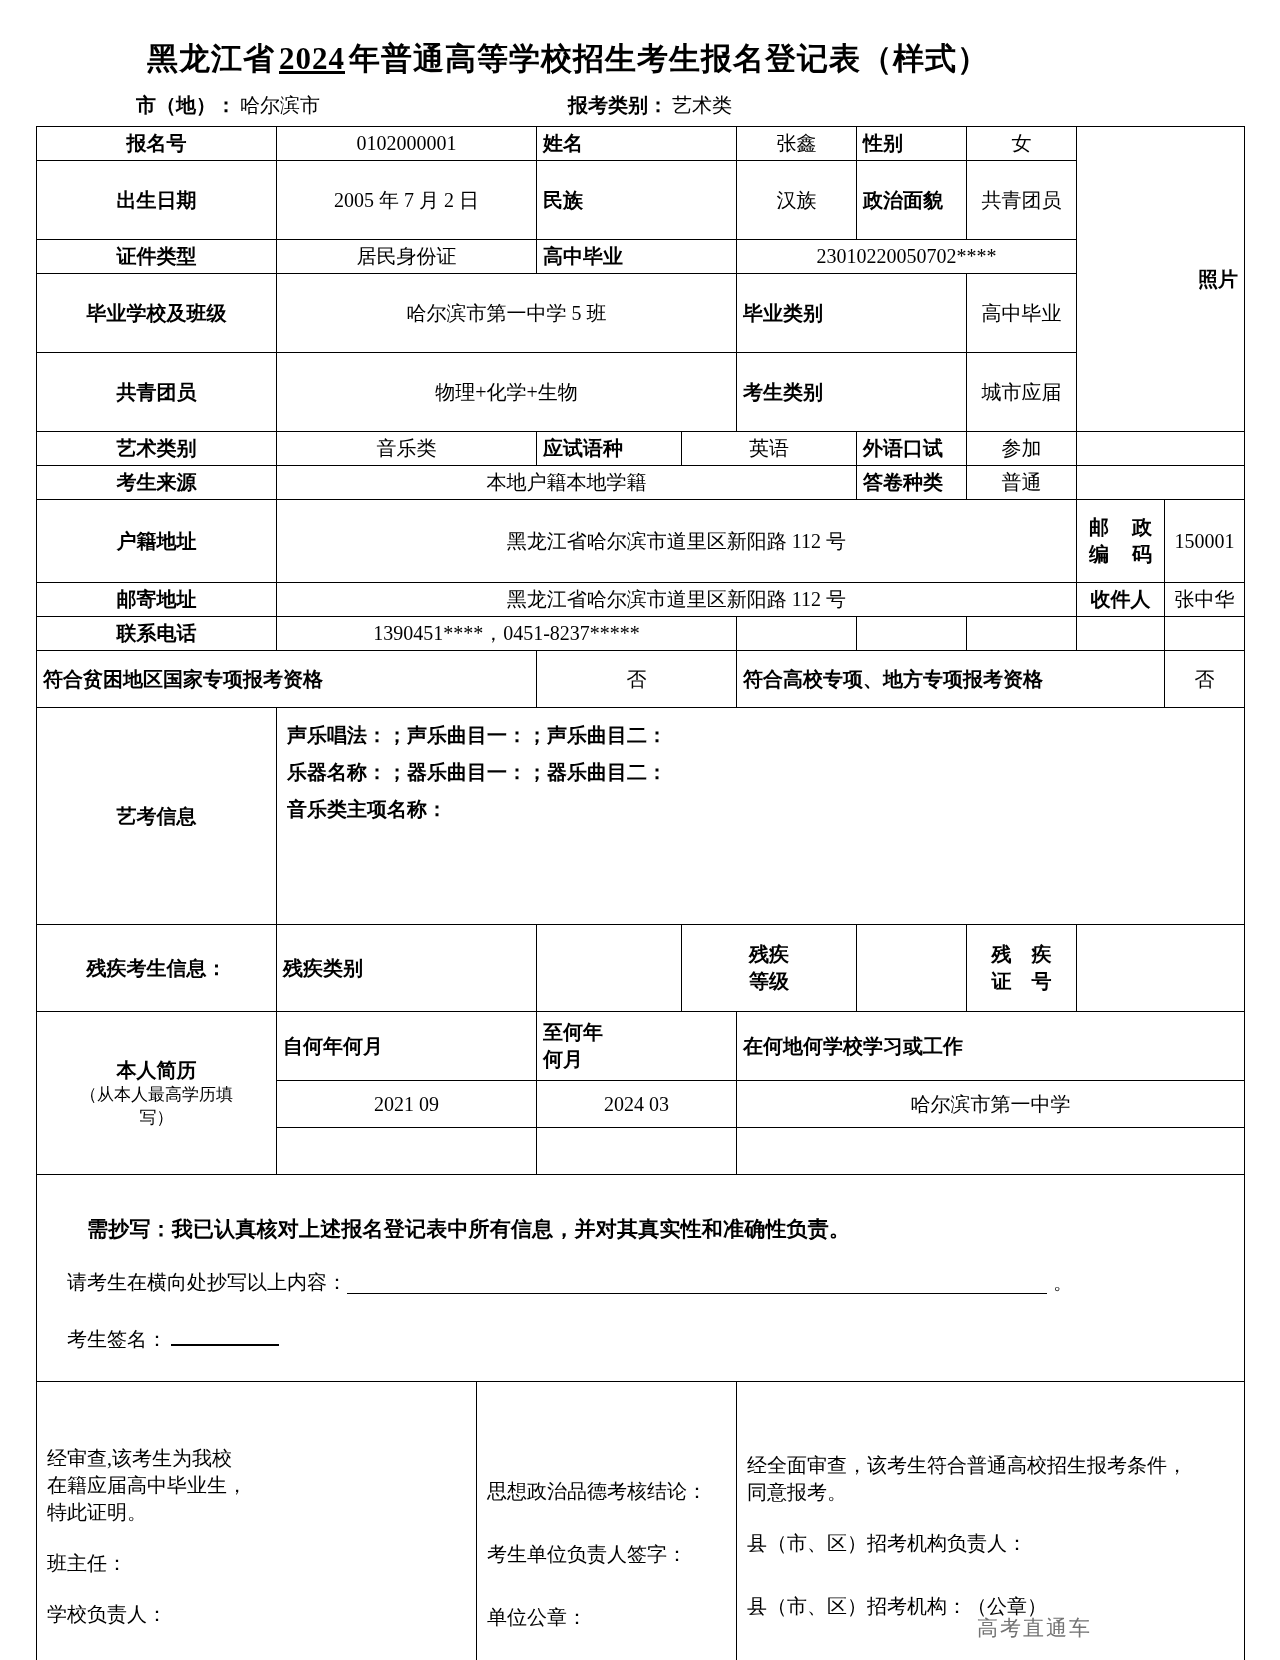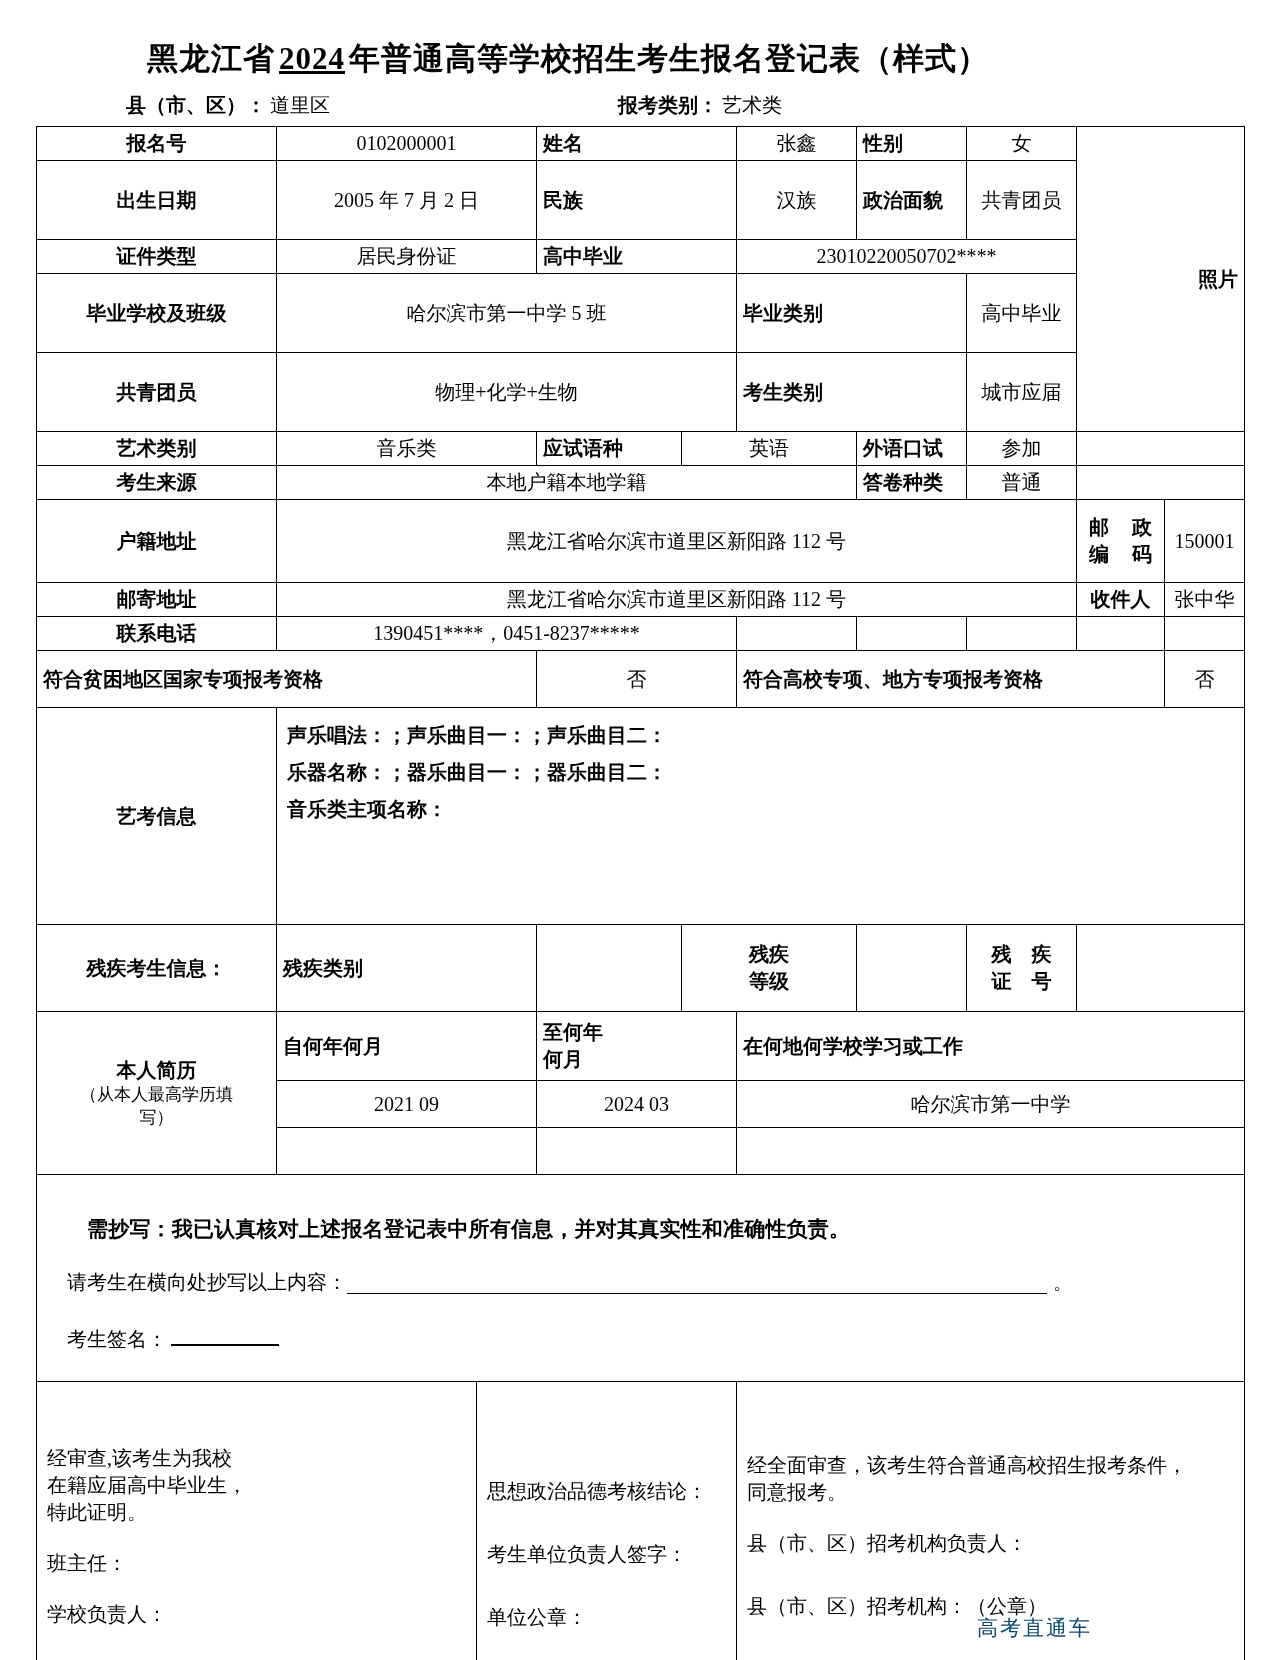--- a/index.html
+++ b/index.html
@@ -148,39 +148,39 @@
   .bot p { margin: 0; }
   .gap-l { height: 36px; }
   .gap-s { height: 24px; }
 
   
   .watermark {
     position: absolute;
     right: 44px;
     bottom: 18px;
     font-size: 21px;
-    color: #0c4a6e;
+    color: #737373;
     letter-spacing: 2px;
     font-family: "Liberation Sans", sans-serif;
     text-align: right;
   }
 </style>
 </head>
 <body>
 
 <div class="page">
 
   <div class="title">
     <span>黑龙江省</span><span class="year">2024</span><span>年普通高等学校招生考生报名登记表（样式）</span>
   </div>
 
   <div class="hdr-line">
-    <div class="hdr-cell c2">
-      <span class="hdr-label">县（市、区）：</span>
-      <span class="hdr-value">道里区</span>
+    <div class="hdr-cell c1">
+      <span class="hdr-label">市（地）：</span>
+      <span class="hdr-value">哈尔滨市</span>
     </div>
     <div class="hdr-cell c3">
       <span class="hdr-label">报考类别：</span>
       <span class="hdr-value">艺术类</span>
     </div>
   </div>
 
   <table class="form">
     <colgroup>
       <col style="width:240px">

